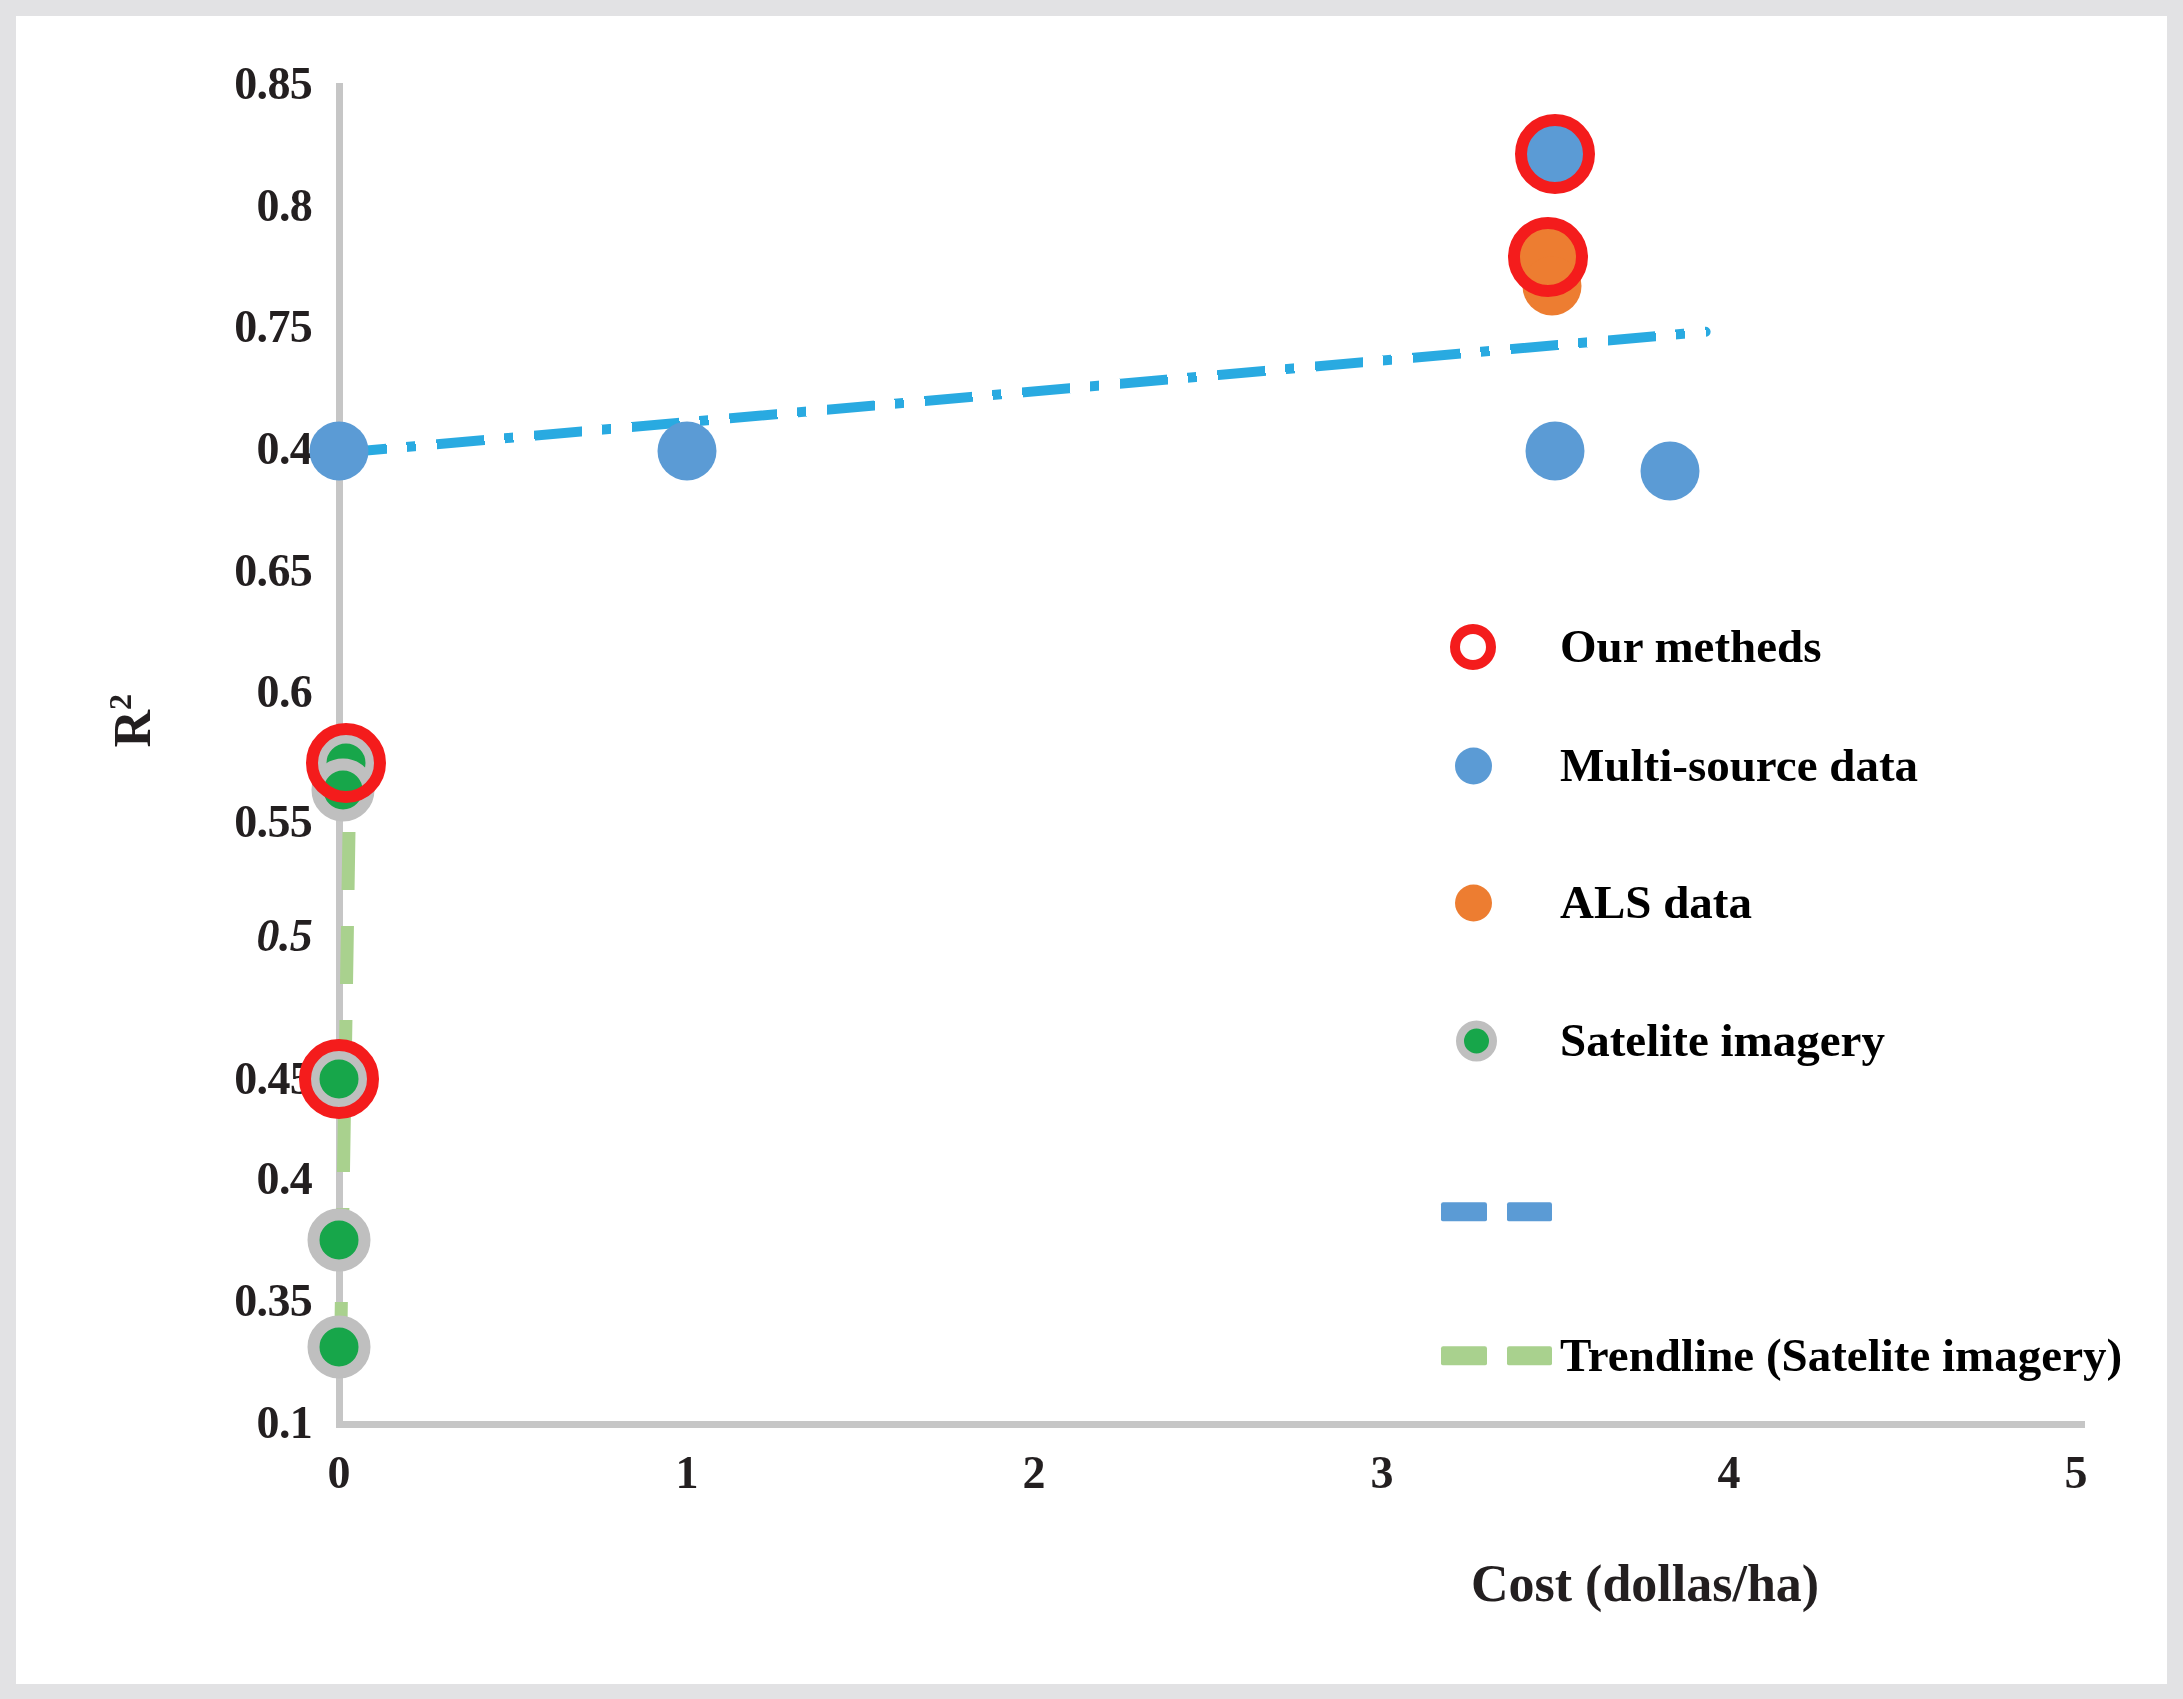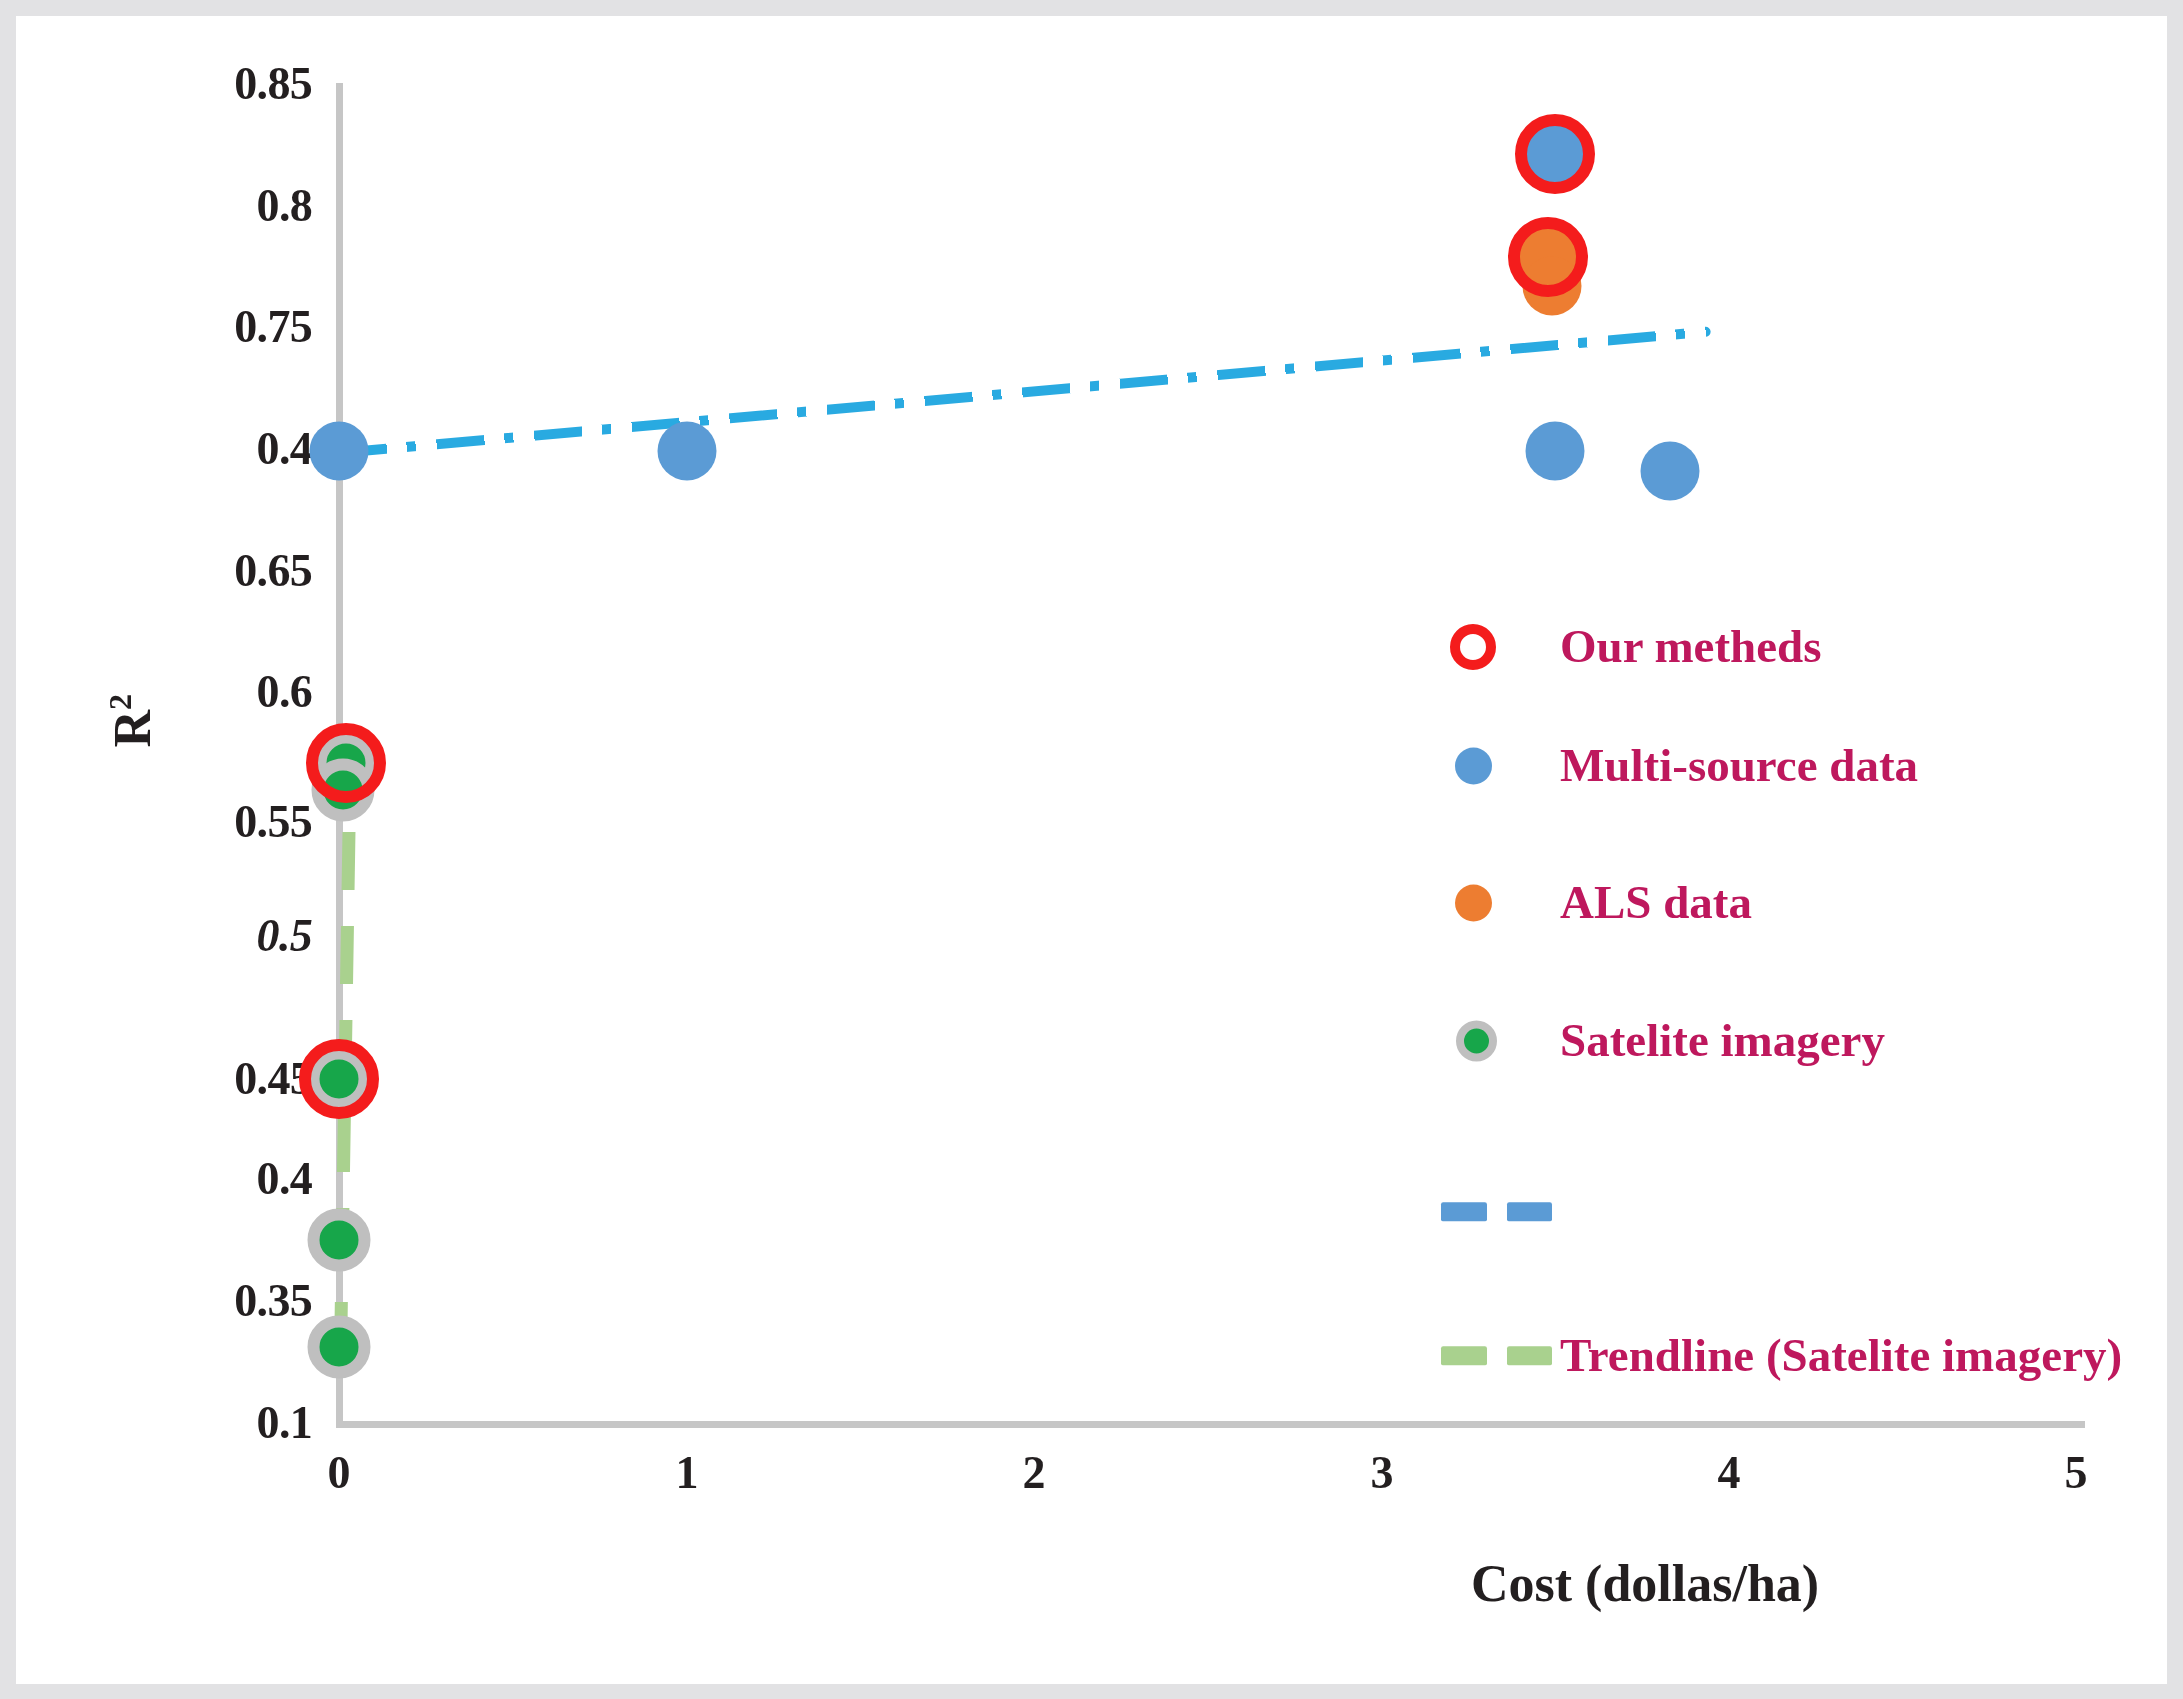--- a/index.html
+++ b/index.html
@@ -71,21 +71,21 @@
         #a9d18e 0px,#a9d18e 58px,
         transparent 58px,transparent 94px);
     transform-origin:50% 0;border-radius:6px;
   }
 
   
   #legend{position:absolute;left:1434px;top:617px;width:669px;}
   .lg-row{position:absolute;left:0;display:flex;align-items:center;height:59px;}
   .lg-mark{position:relative;width:126px;height:59px;flex:0 0 126px;}
   .lg-label{
-    font-size:47px;font-weight:bold;color:#be185d;white-space:nowrap;
+    font-size:47px;font-weight:bold;color:#000000;white-space:nowrap;
     line-height:1;
   }
   .lg-circle{
     position:absolute;left:21px;top:50%;transform:translateY(-50%);
     width:37px;height:37px;border-radius:50%;
   }
   .lg-ring{
     position:absolute;left:16.3px;top:50%;transform:translateY(-50%);
     width:46px;height:46px;border-radius:50%;
     border:10.4px solid #f41c1c;box-sizing:border-box;background:#fff;

